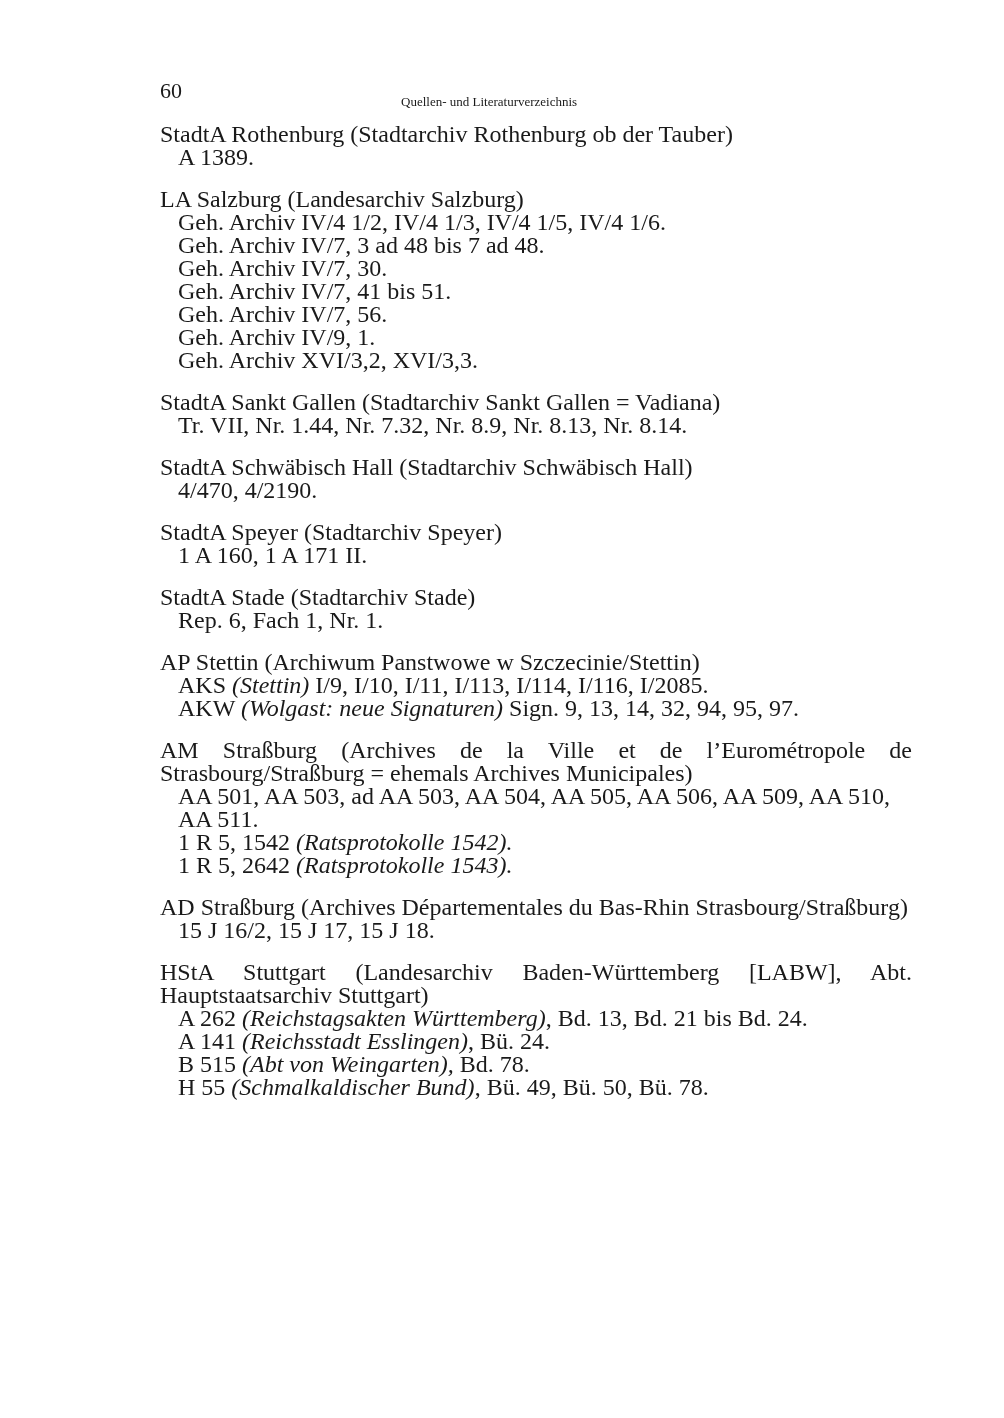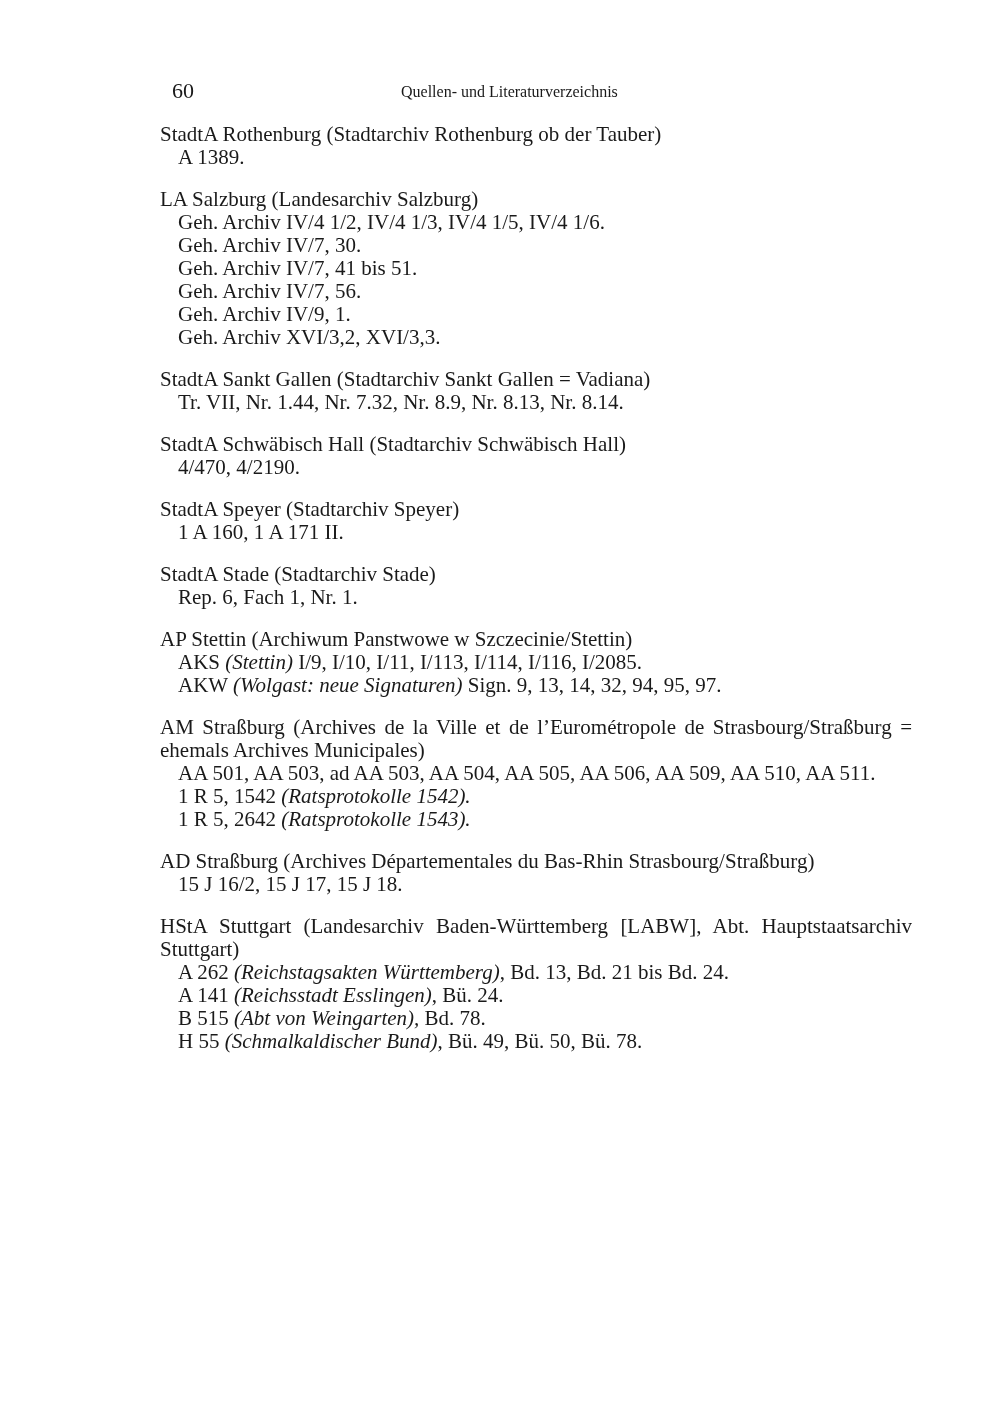--- a/index.html
+++ b/index.html
@@ -1,21 +1,21 @@
 <!DOCTYPE html>
 <html><head>
   <meta charset="utf-8">
   <style>
     html, body { margin:0; padding:0; background:#ffffff; }
     body { width:1004px; height:1418px; position:relative; overflow:hidden;
       font-family:"Liberation Serif", "DejaVu Serif", serif; color:#1a1a1a; }
     .header { position:absolute; top:78px; left:160px; width:750px; height:28px; }
-    .page-num { position:absolute; left:12px; top:0; font-size:22px; }
-    .running-title { position:absolute; left:241px; top:5px; font-size:16px; }
-    .content { position:absolute; top:123px; left:160px; width:752px; font-size:21px; line-height:23px; }
+    .page-num { position:absolute; left:0; top:0; font-size:22px; }
+    .running-title { position:absolute; left:241px; top:16px; font-size:13px; }
+    .content { position:absolute; top:123px; left:160px; width:752px; font-size:24px; line-height:23px; }
     .entry { margin-bottom:19px; }
     .entry-head { text-align:justify; }
     .entry-line { padding-left:18px; }
     .it { font-style:italic; }
   </style>
 </head>
 <body>
 
 <div class="header">
   <span class="page-num">60</span>
@@ -23,20 +23,21 @@
 </div>
 
 <div class="content" id="content">
     <div class="entry">
       <div class="entry-head">StadtA Rothenburg (Stadtarchiv Rothenburg ob der Tauber)</div>
       <div class="entry-line"><span>A 1389.</span><span class="it"></span><span></span></div>
     </div>
     <div class="entry">
       <div class="entry-head">LA Salzburg (Landesarchiv Salzburg)</div>
       <div class="entry-line"><span>Geh. Archiv IV/4 1/2, IV/4 1/3, IV/4 1/5, IV/4 1/6.</span><span class="it"></span><span></span></div>
+      <div class="entry-line"><span>Geh. Archiv IV/7, 3 ad 48 bis 7 ad 48.</span><span class="it"></span><span></span></div>
       <div class="entry-line"><span>Geh. Archiv IV/7, 30.</span><span class="it"></span><span></span></div>
       <div class="entry-line"><span>Geh. Archiv IV/7, 41 bis 51.</span><span class="it"></span><span></span></div>
       <div class="entry-line"><span>Geh. Archiv IV/7, 56.</span><span class="it"></span><span></span></div>
       <div class="entry-line"><span>Geh. Archiv IV/9, 1.</span><span class="it"></span><span></span></div>
       <div class="entry-line"><span>Geh. Archiv XVI/3,2, XVI/3,3.</span><span class="it"></span><span></span></div>
     </div>
     <div class="entry">
       <div class="entry-head">StadtA Sankt Gallen (Stadtarchiv Sankt Gallen = Vadiana)</div>
       <div class="entry-line"><span>Tr. VII, Nr. 1.44, Nr. 7.32, Nr. 8.9, Nr. 8.13, Nr. 8.14.</span><span class="it"></span><span></span></div>
     </div>

